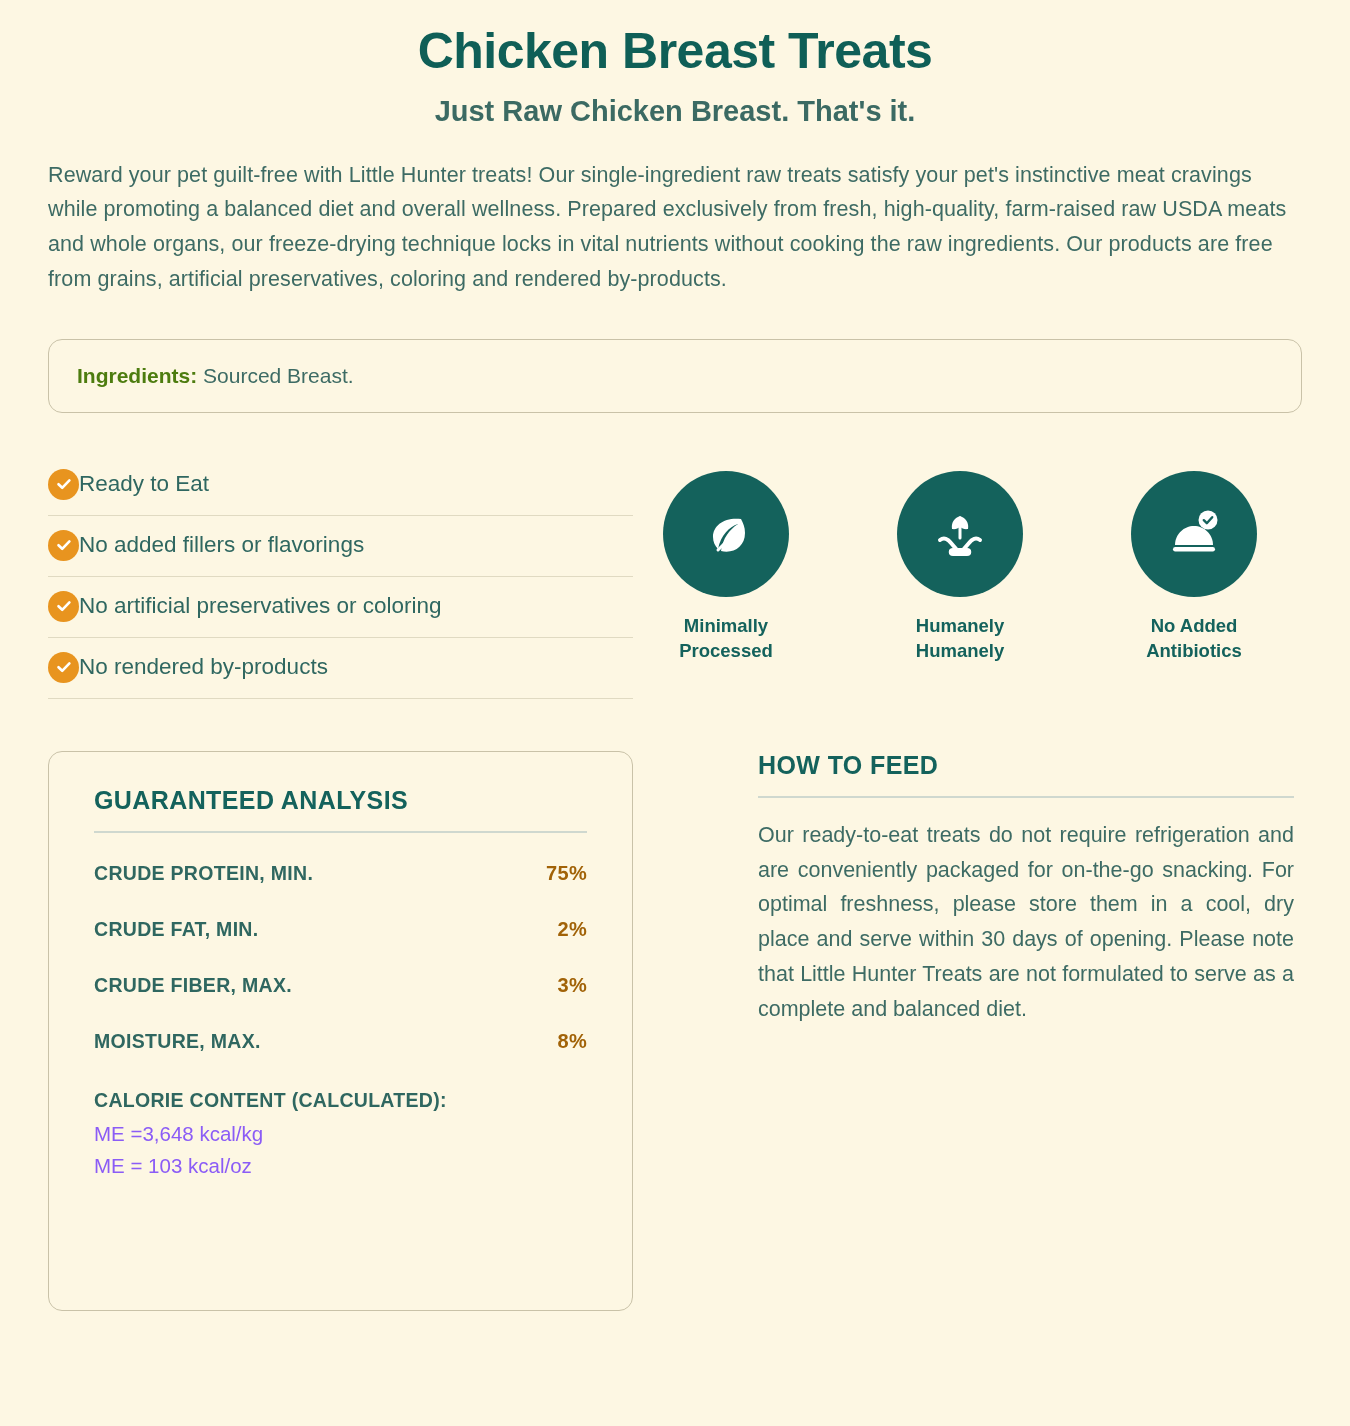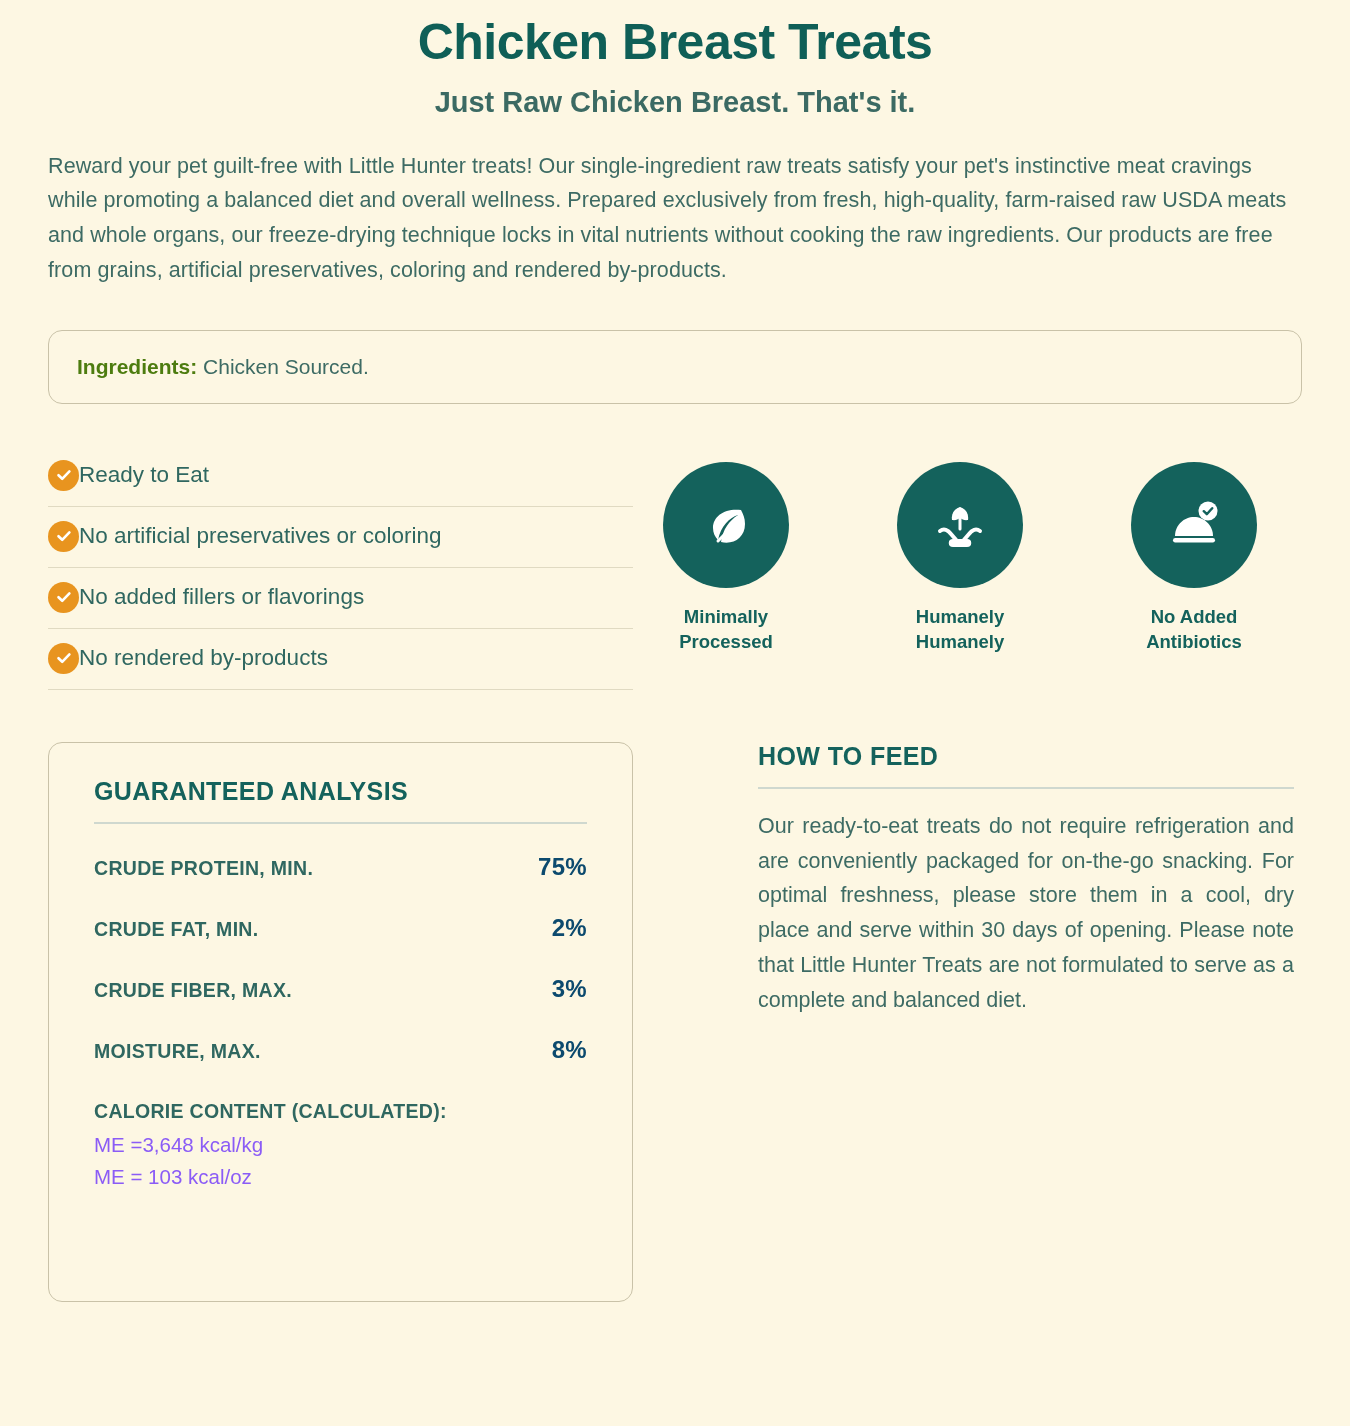--- a/index.html
+++ b/index.html
@@ -12,21 +12,21 @@
     height: 1426px;
     background: #fdf7e3;
     font-family: "Liberation Sans", sans-serif;
     color: #14625c;
     overflow: hidden;
   }
   .page {
     position: relative;
     width: 1350px;
     height: 1426px;
-    padding: 0 48px;
+    padding: 9px 48px;
   }
 
   
   .title {
     margin: 0;
     padding-top: 14px;
     text-align: center;
     font-size: 50px;
     line-height: 1.15;
     font-weight: bold;
@@ -143,21 +143,21 @@
   .an-row {
     display: flex;
     justify-content: space-between;
     align-items: baseline;
     padding: 17px 0 16px 0;
     font-size: 19.5px;
     font-weight: bold;
     letter-spacing: 0.3px;
     color: #2f6760;
   }
-  .an-value { font-weight: bold; color: #0c4a6e; font-size: 24px; }
+  .an-value { font-weight: bold; color: #a16207; font-size: 20px; }
   .calorie-head {
     padding: 20px 0 6px 0;
     font-size: 19.5px;
     font-weight: bold;
     letter-spacing: 0.3px;
     color: #2f6760;
   }
   .calorie-line {
     font-size: 20.5px;
     color: #8b5cf6;
@@ -186,21 +186,21 @@
 <body>
 
 <div class="page">
 
   <h1 class="title">Chicken Breast Treats</h1>
   <h2 class="subtitle">Just Raw Chicken Breast. That's it.</h2>
   <p class="intro">Reward your pet guilt-free with Little Hunter treats! Our single-ingredient raw treats satisfy your pet's instinctive meat cravings while promoting a balanced diet and overall wellness. Prepared exclusively from fresh, high-quality, farm-raised raw USDA meats and whole organs, our freeze-drying technique locks in vital nutrients without cooking the raw ingredients. Our products are free from grains, artificial preservatives, coloring and rendered by-products.</p>
 
   <div class="ingredients-box">
     <b>Ingredients:</b>
-    <span>Chicken Sourced.</span>
+    <span>Sourced Breast.</span>
   </div>
 
   <div class="mid-row">
 
     <div class="checklist">
 
       <div class="check-item">
         <span class="check-circle">
           <svg width="18" height="18" viewBox="0 0 18 18">
               <path d="M3.5 9.2 L7.2 12.8 L14.4 5.4" fill="none" stroke="#ffffff" stroke-width="2.6" stroke-linecap="round" stroke-linejoin="round"></path>
@@ -208,30 +208,30 @@
         </span>
         <span class="check-label">Ready to Eat</span>
       </div>
 
       <div class="check-item">
         <span class="check-circle">
           <svg width="18" height="18" viewBox="0 0 18 18">
               <path d="M3.5 9.2 L7.2 12.8 L14.4 5.4" fill="none" stroke="#ffffff" stroke-width="2.6" stroke-linecap="round" stroke-linejoin="round"></path>
             </svg>
         </span>
-        <span class="check-label">No artificial preservatives or coloring</span>
+        <span class="check-label">No added fillers or flavorings</span>
       </div>
 
       <div class="check-item">
         <span class="check-circle">
           <svg width="18" height="18" viewBox="0 0 18 18">
               <path d="M3.5 9.2 L7.2 12.8 L14.4 5.4" fill="none" stroke="#ffffff" stroke-width="2.6" stroke-linecap="round" stroke-linejoin="round"></path>
             </svg>
         </span>
-        <span class="check-label">No added fillers or flavorings</span>
+        <span class="check-label">No artificial preservatives or coloring</span>
       </div>
 
       <div class="check-item">
         <span class="check-circle">
           <svg width="18" height="18" viewBox="0 0 18 18">
               <path d="M3.5 9.2 L7.2 12.8 L14.4 5.4" fill="none" stroke="#ffffff" stroke-width="2.6" stroke-linecap="round" stroke-linejoin="round"></path>
             </svg>
         </span>
         <span class="check-label">No rendered by-products</span>
       </div>

